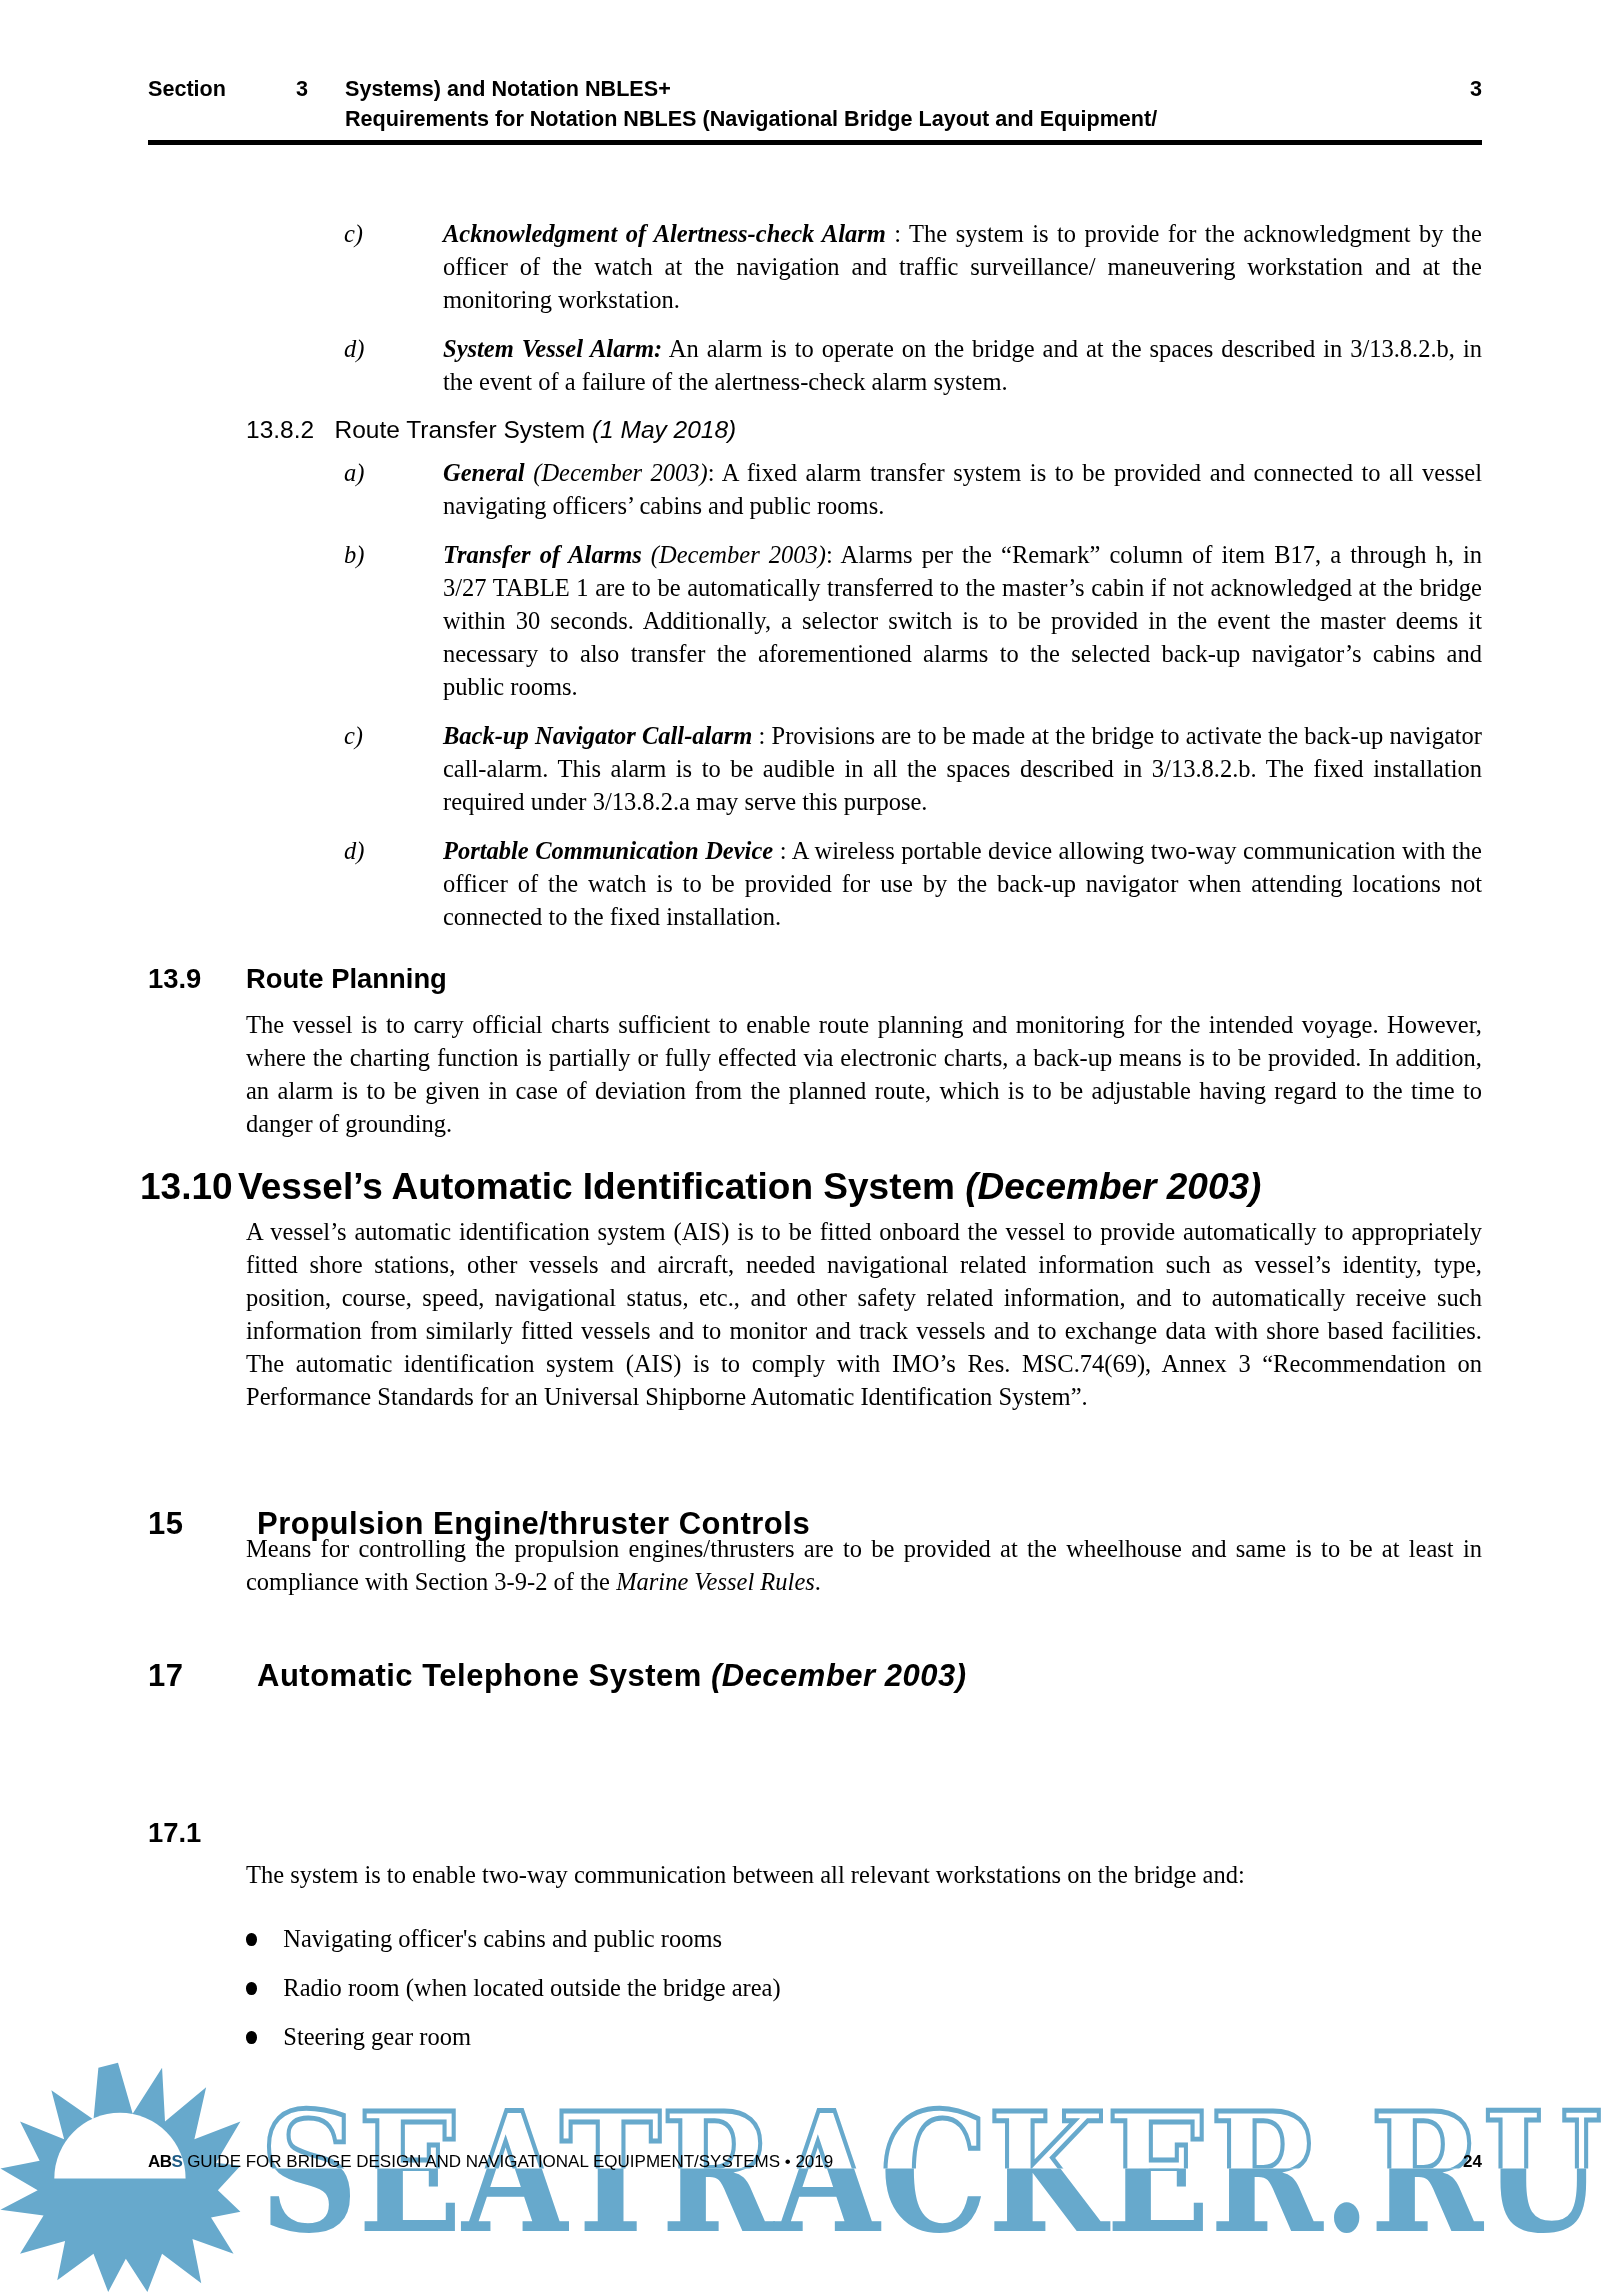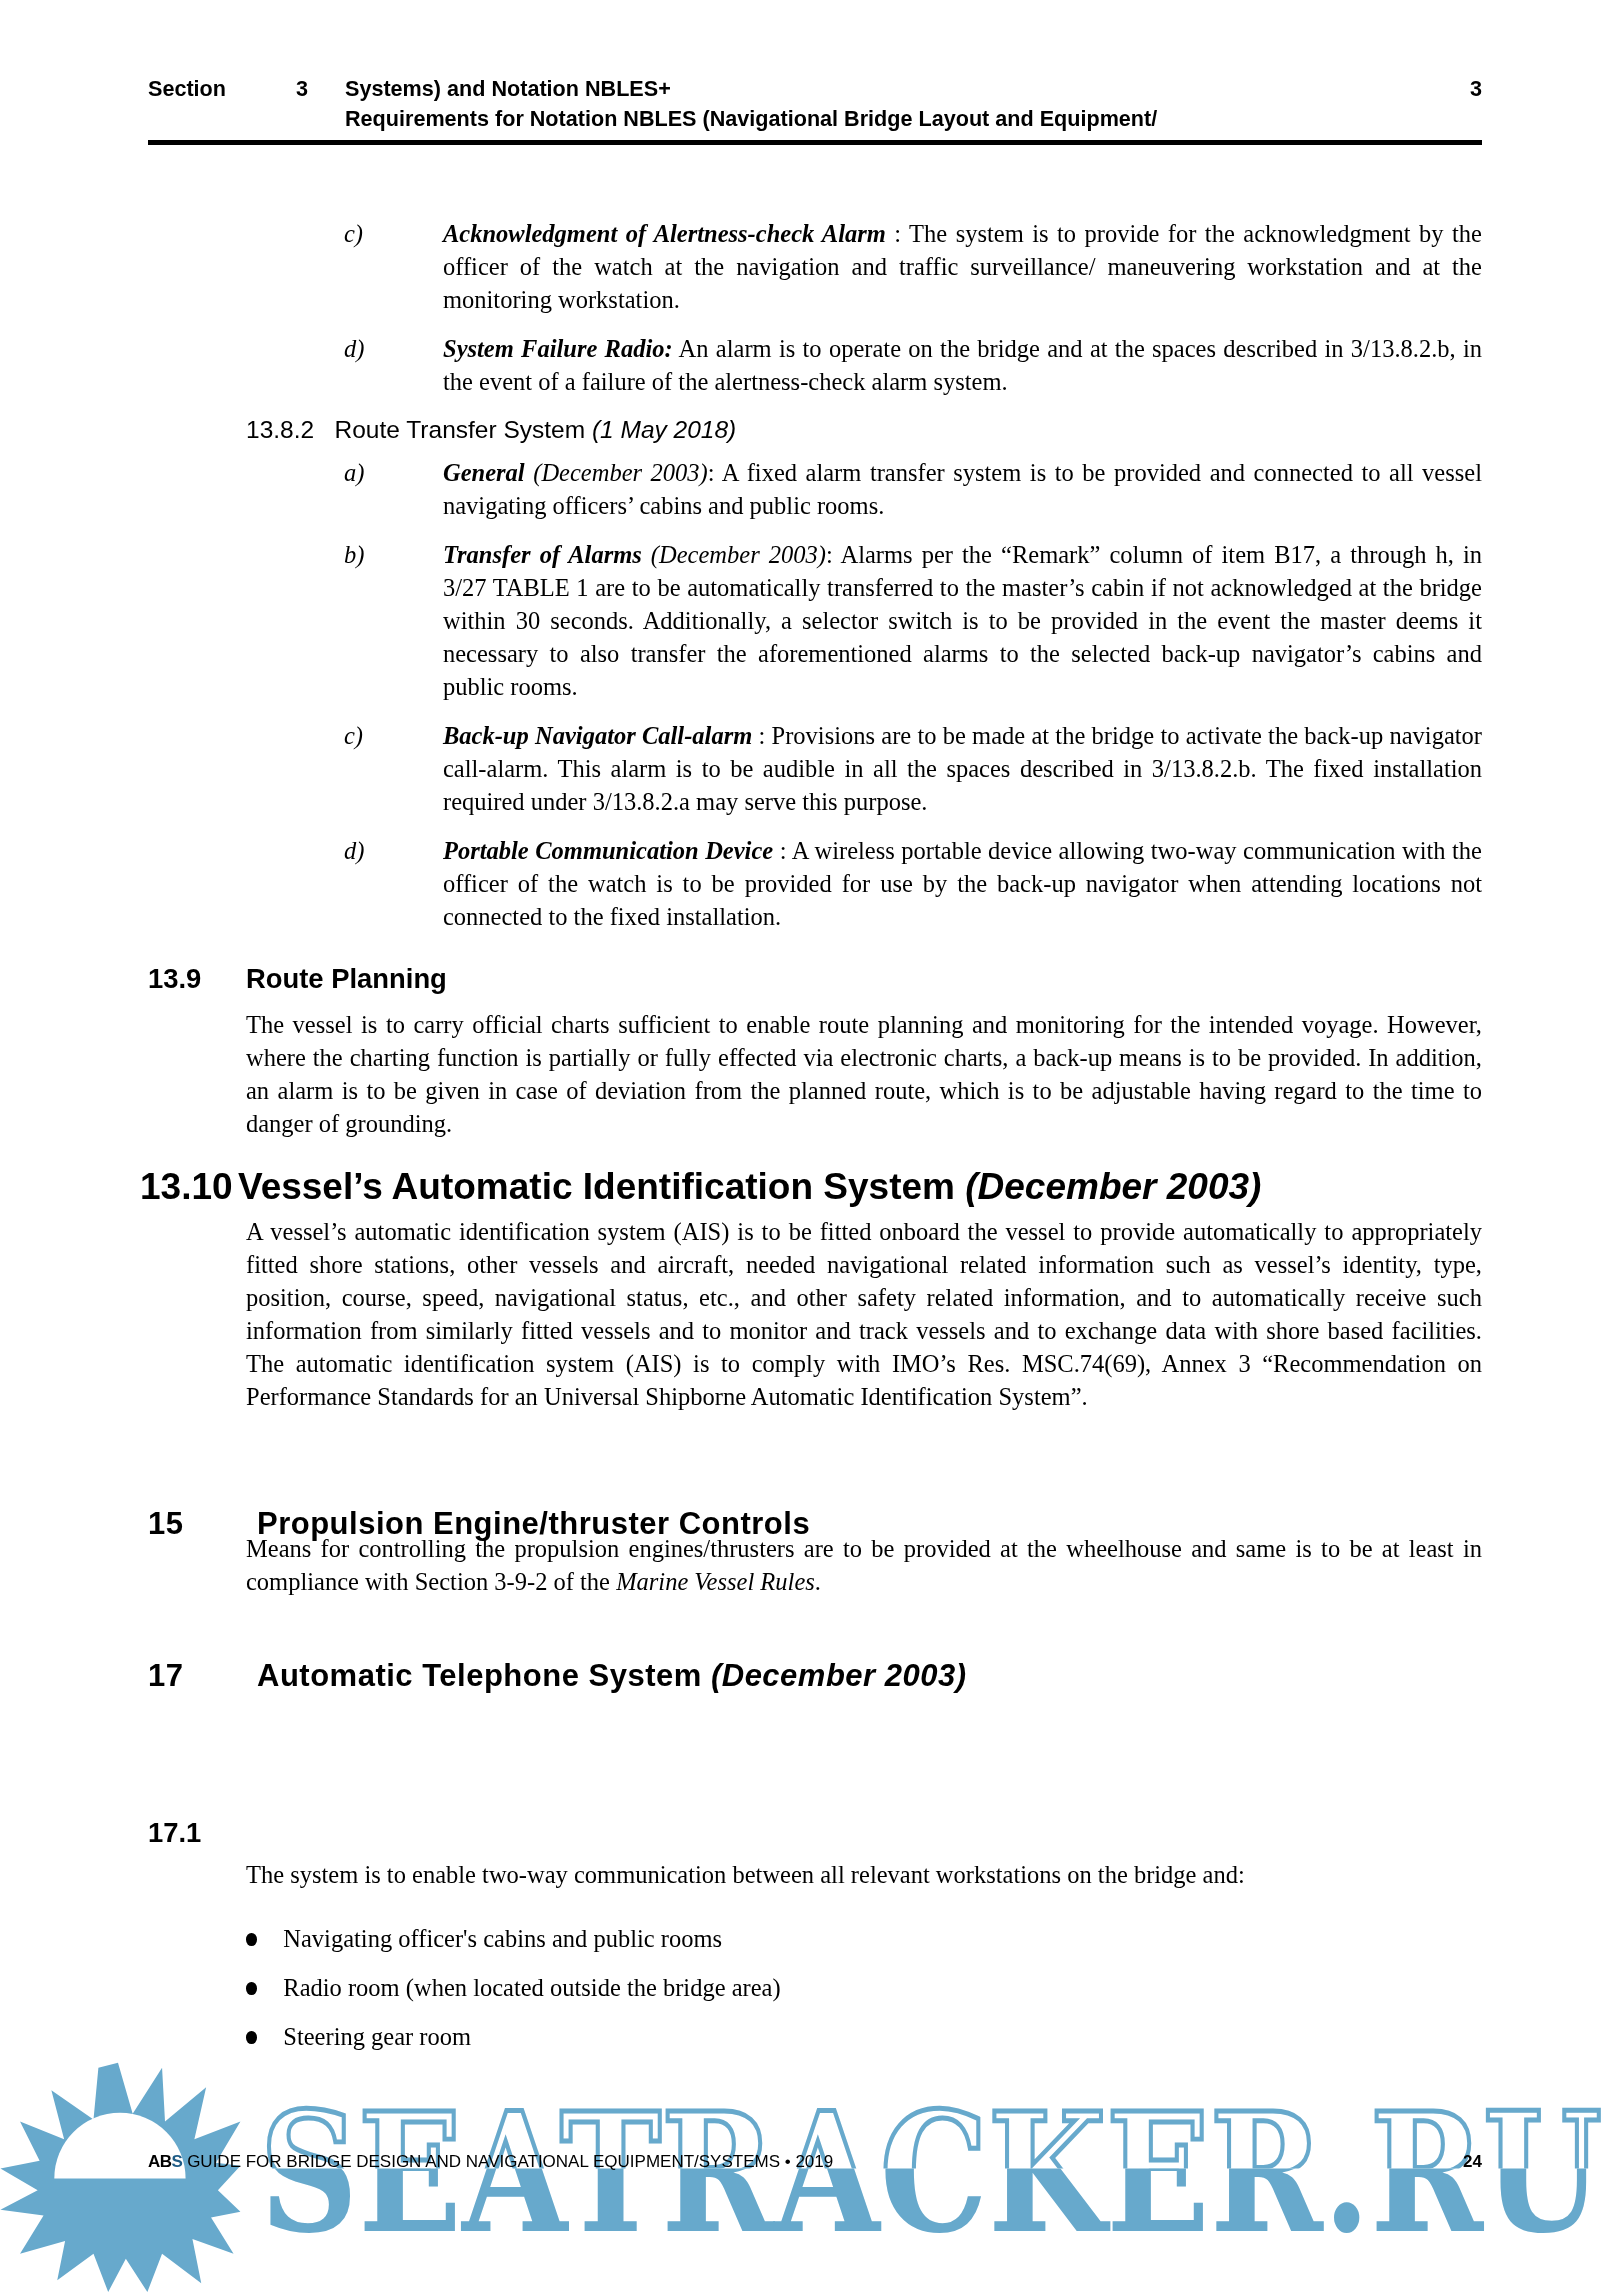--- a/index.html
+++ b/index.html
@@ -52,21 +52,21 @@
   </div>
   <div class="rule"></div>
 
   <span class="lbl" style="left:344px; top:217px;">c)</span>
   <div class="p item" style="top:217px;">
     <span class="bi">Acknowledgment of Alertness-check Alarm</span><span> : The system is to provide for the acknowledgment by the officer of the watch at the navigation and traffic surveillance/ maneuvering workstation and at the monitoring workstation.</span>
   </div>
 
   <span class="lbl" style="left:344px; top:332px;">d)</span>
   <div class="p item" style="top:332px;">
-    <span class="bi">System Failure Radio:</span><span> An alarm is to operate on the bridge and at the spaces described in 3/13.8.2.b, in the event of a failure of the alertness-check alarm system.</span>
+    <span class="bi">System Vessel Alarm:</span><span> An alarm is to operate on the bridge and at the spaces described in 3/13.8.2.b, in the event of a failure of the alertness-check alarm system.</span>
   </div>
 
   <div class="h3" style="left:246px; top:414px;">
     <span>13.8.2</span>&nbsp;&nbsp;
     <span>Route Transfer System</span>
     <span class="it">(1 May 2018)</span>
   </div>
 
   <span class="lbl" style="left:344px; top:456px;">a)</span>
   <div class="p item" style="top:456px;">

